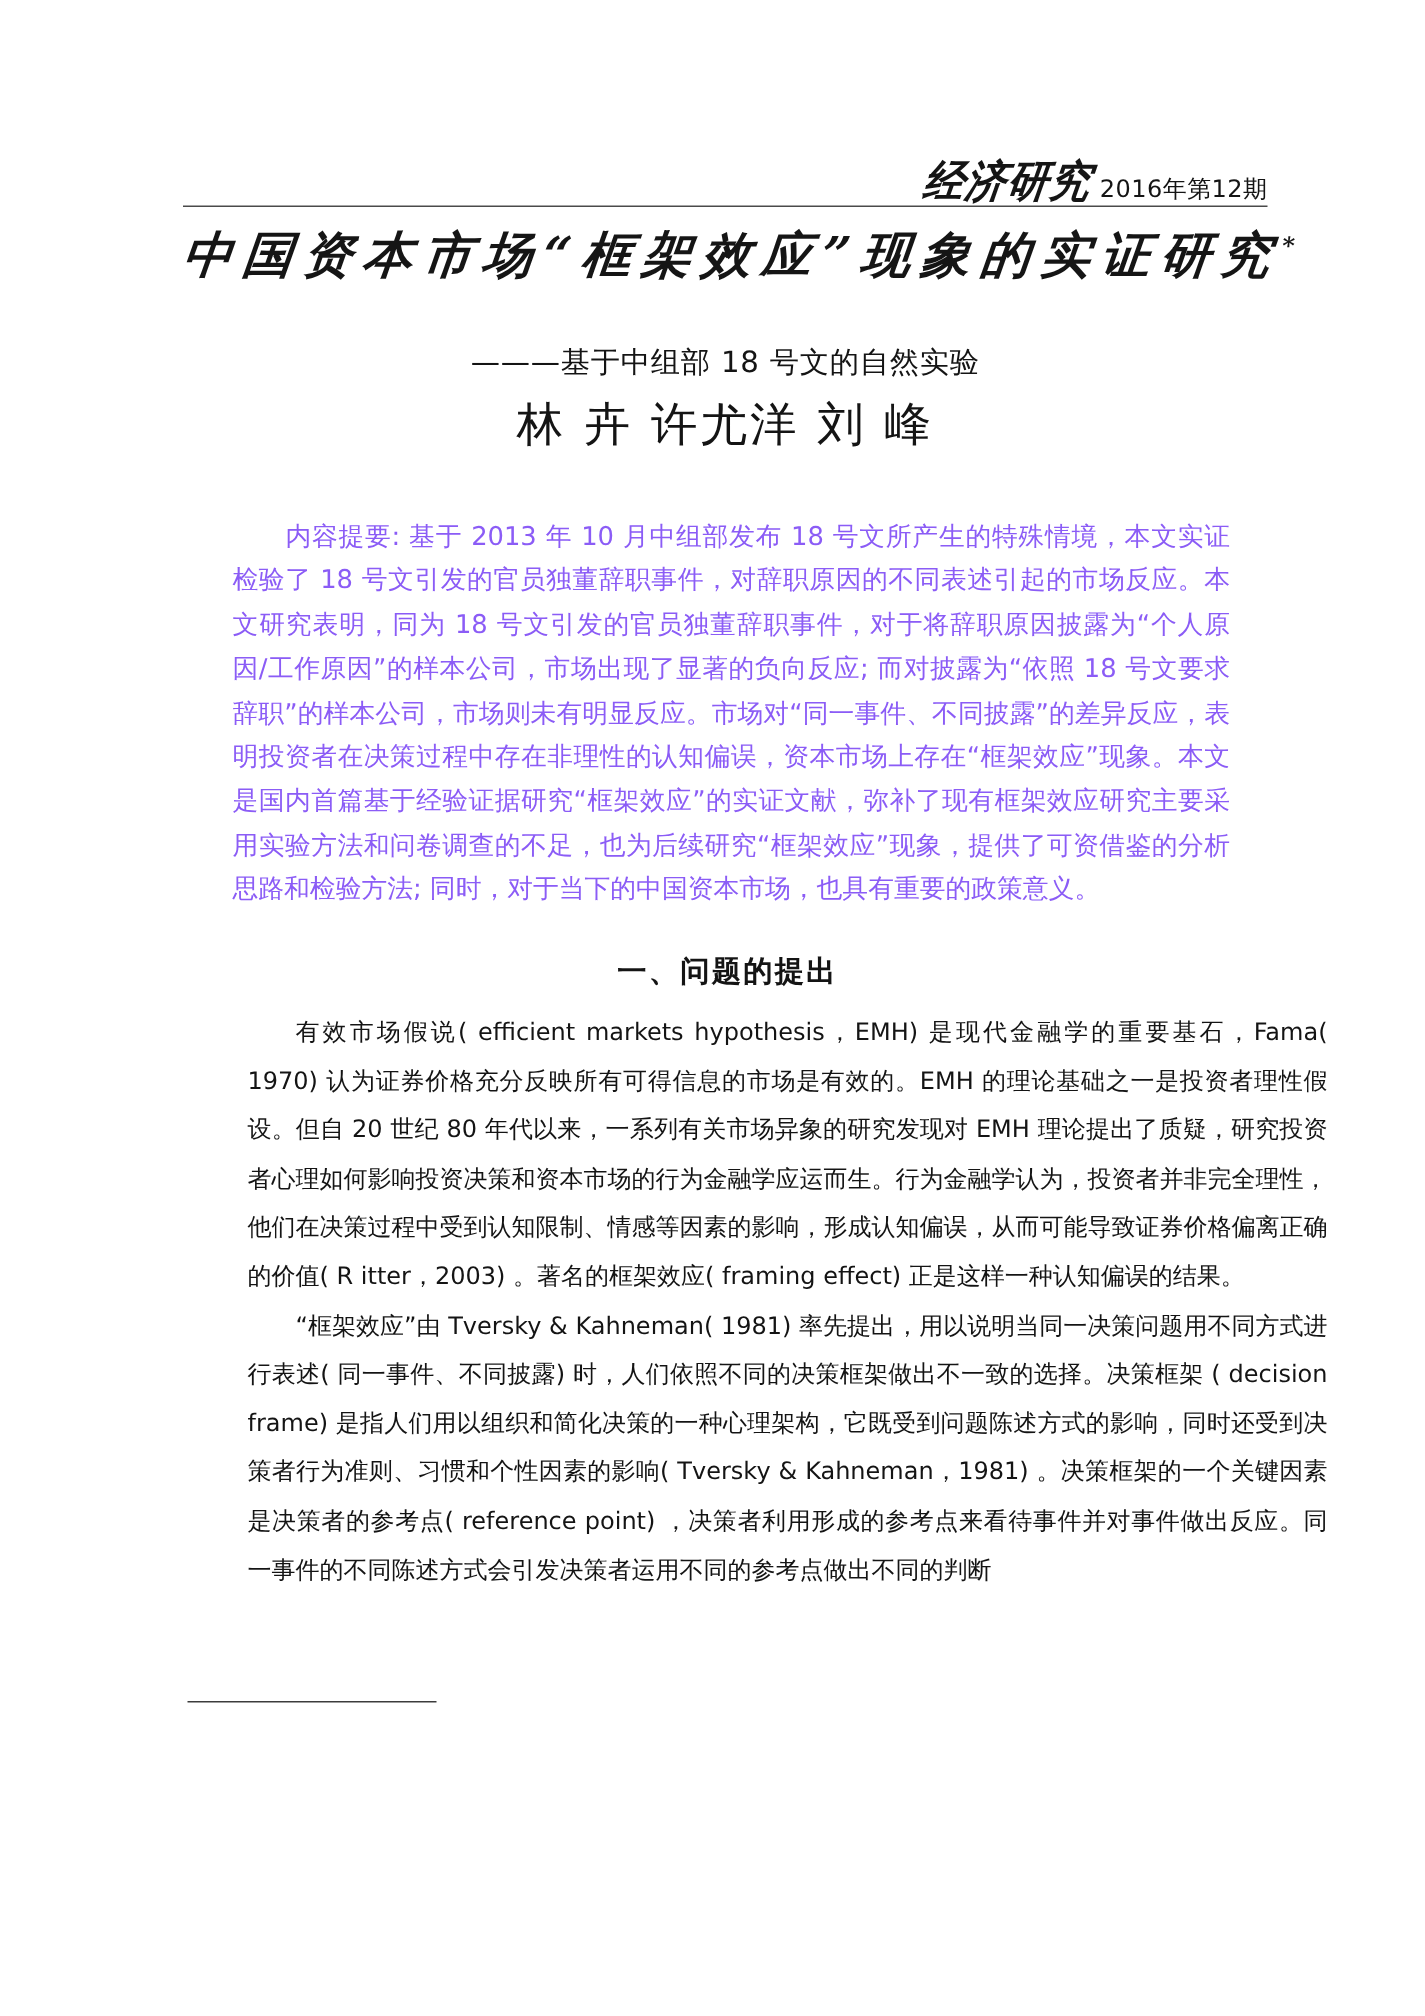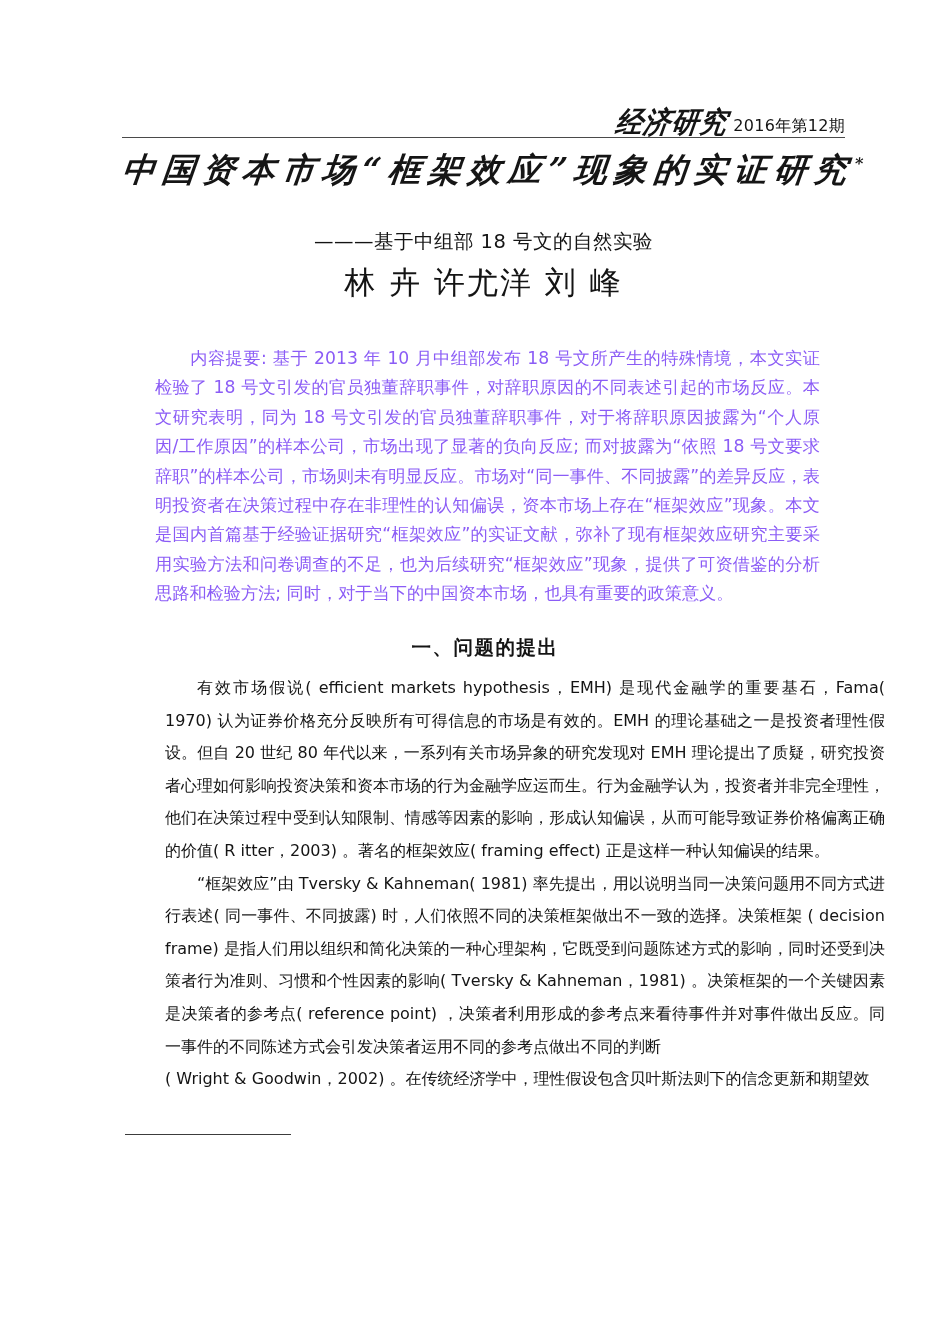--- a/index.html
+++ b/index.html
@@ -198,18 +198,17 @@
   <div class="abstract">
     <span class="lead">内容提要: 基于 2013 年 10 月中组部发布 18 号文所产生的特殊情境，本文实证检验了 18 号文引发的官员独董辞职事件，对辞职原因的不同表述引起的市场反应。本文研究表明，同为 18 号文引发的官员独董辞职事件，对于将辞职原因披露为“个人原因/工作原因”的样本公司，市场出现了显著的负向反应; 而对披露为“依照 18 号文要求辞职”的样本公司，市场则未有明显反应。市场对“同一事件、不同披露”的差异反应，表明投资者在决策过程中存在非理性的认知偏误，资本市场上存在“框架效应”现象。本文是国内首篇基于经验证据研究“框架效应”的实证文献，弥补了现有框架效应研究主要采用实验方法和问卷调查的不足，也为后续研究“框架效应”现象，提供了可资借鉴的分析思路和检验方法; 同时，对于当下的中国资本市场，也具有重要的政策意义。</span>
   </div>
 
 
   <div class="section-heading">一、问题的提出</div>
 
   <div class="body-text">
     <p>有效市场假说( efficient markets hypothesis，EMH) 是现代金融学的重要基石，Fama( 1970) 认为证券价格充分反映所有可得信息的市场是有效的。EMH 的理论基础之一是投资者理性假设。但自 20 世纪 80 年代以来，一系列有关市场异象的研究发现对 EMH 理论提出了质疑，研究投资者心理如何影响投资决策和资本市场的行为金融学应运而生。行为金融学认为，投资者并非完全理性，他们在决策过程中受到认知限制、情感等因素的影响，形成认知偏误，从而可能导致证券价格偏离正确的价值( R itter，2003) 。著名的框架效应( framing effect) 正是这样一种认知偏误的结果。</p>
     <p>“框架效应”由 Tversky &amp; Kahneman( 1981) 率先提出，用以说明当同一决策问题用不同方式进行表述( 同一事件、不同披露) 时，人们依照不同的决策框架做出不一致的选择。决策框架 ( decision frame) 是指人们用以组织和简化决策的一种心理架构，它既受到问题陈述方式的影响，同时还受到决策者行为准则、习惯和个性因素的影响( Tversky &amp; Kahneman，1981) 。决策框架的一个关键因素是决策者的参考点( reference point) ，决策者利用形成的参考点来看待事件并对事件做出反应。同一事件的不同陈述方式会引发决策者运用不同的参考点做出不同的判断</p>
-    <p class="no-indent">( Wright &amp; Goodwin，2002) 。在传统经济学中，理性假设包含贝叶斯法则下的信念更新和期望效</p>
   </div>
 
   <div class="rule-footnote"></div>
 
 </div>
 
 </body></html>

